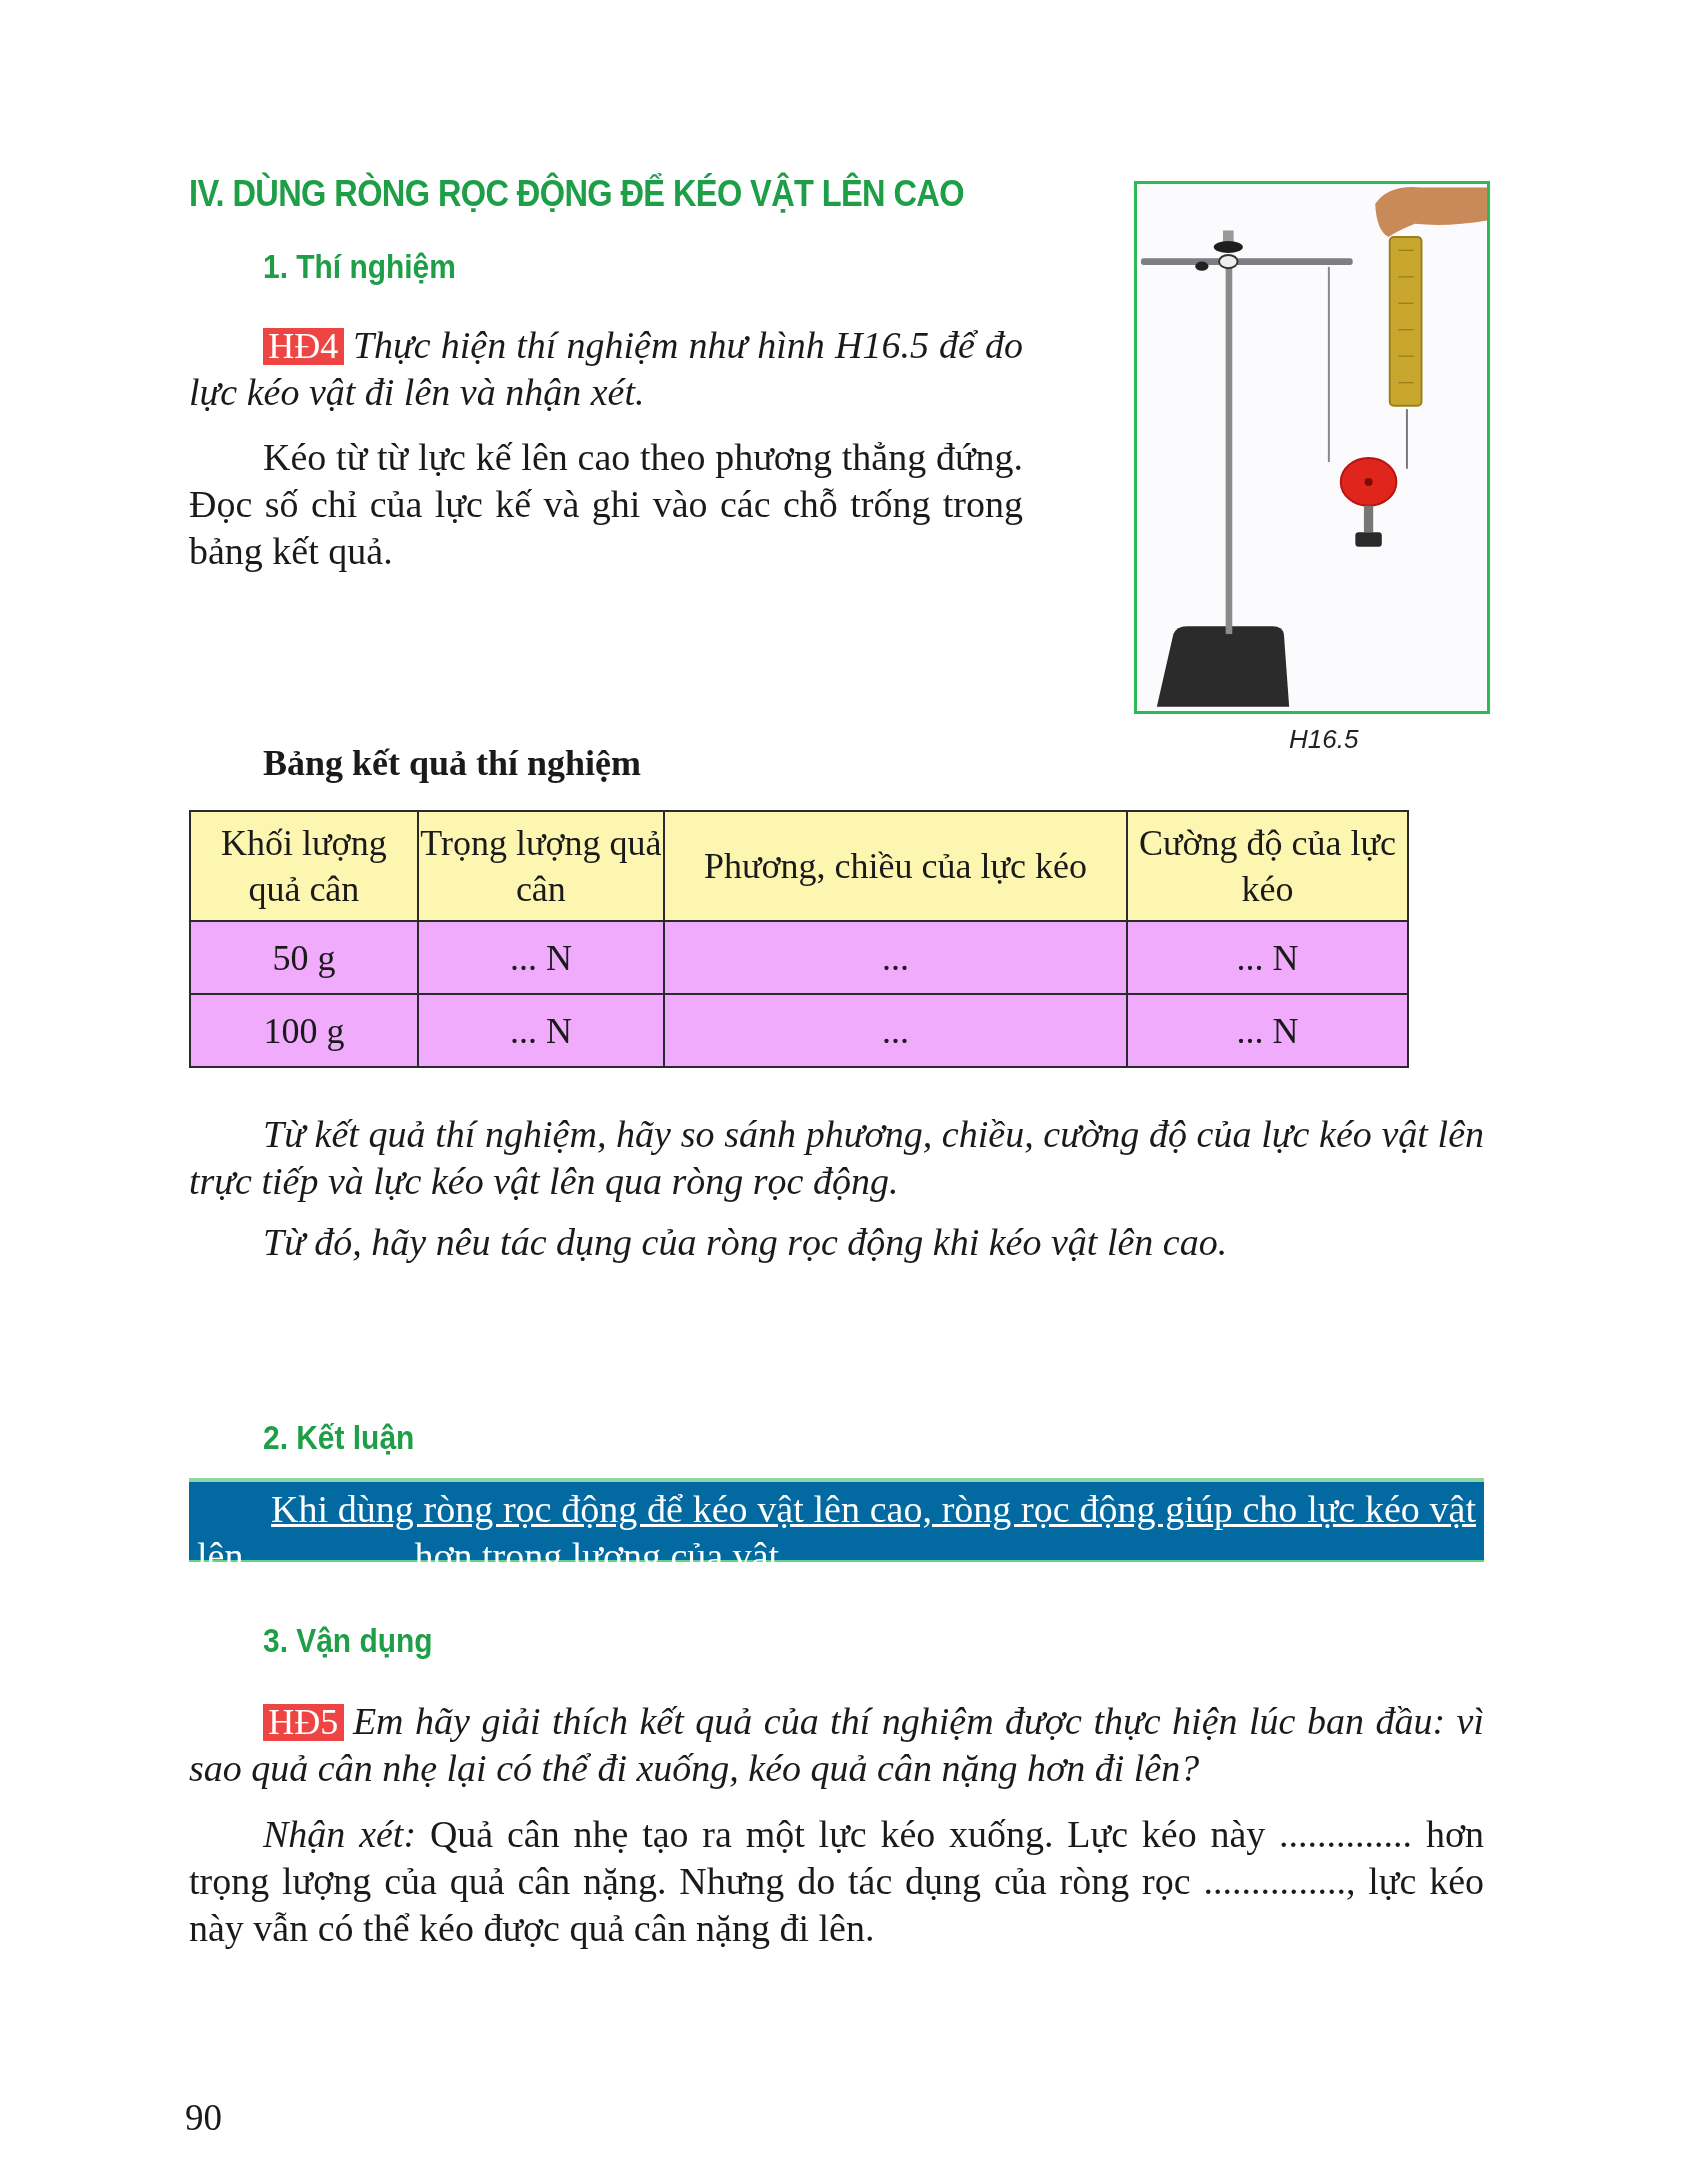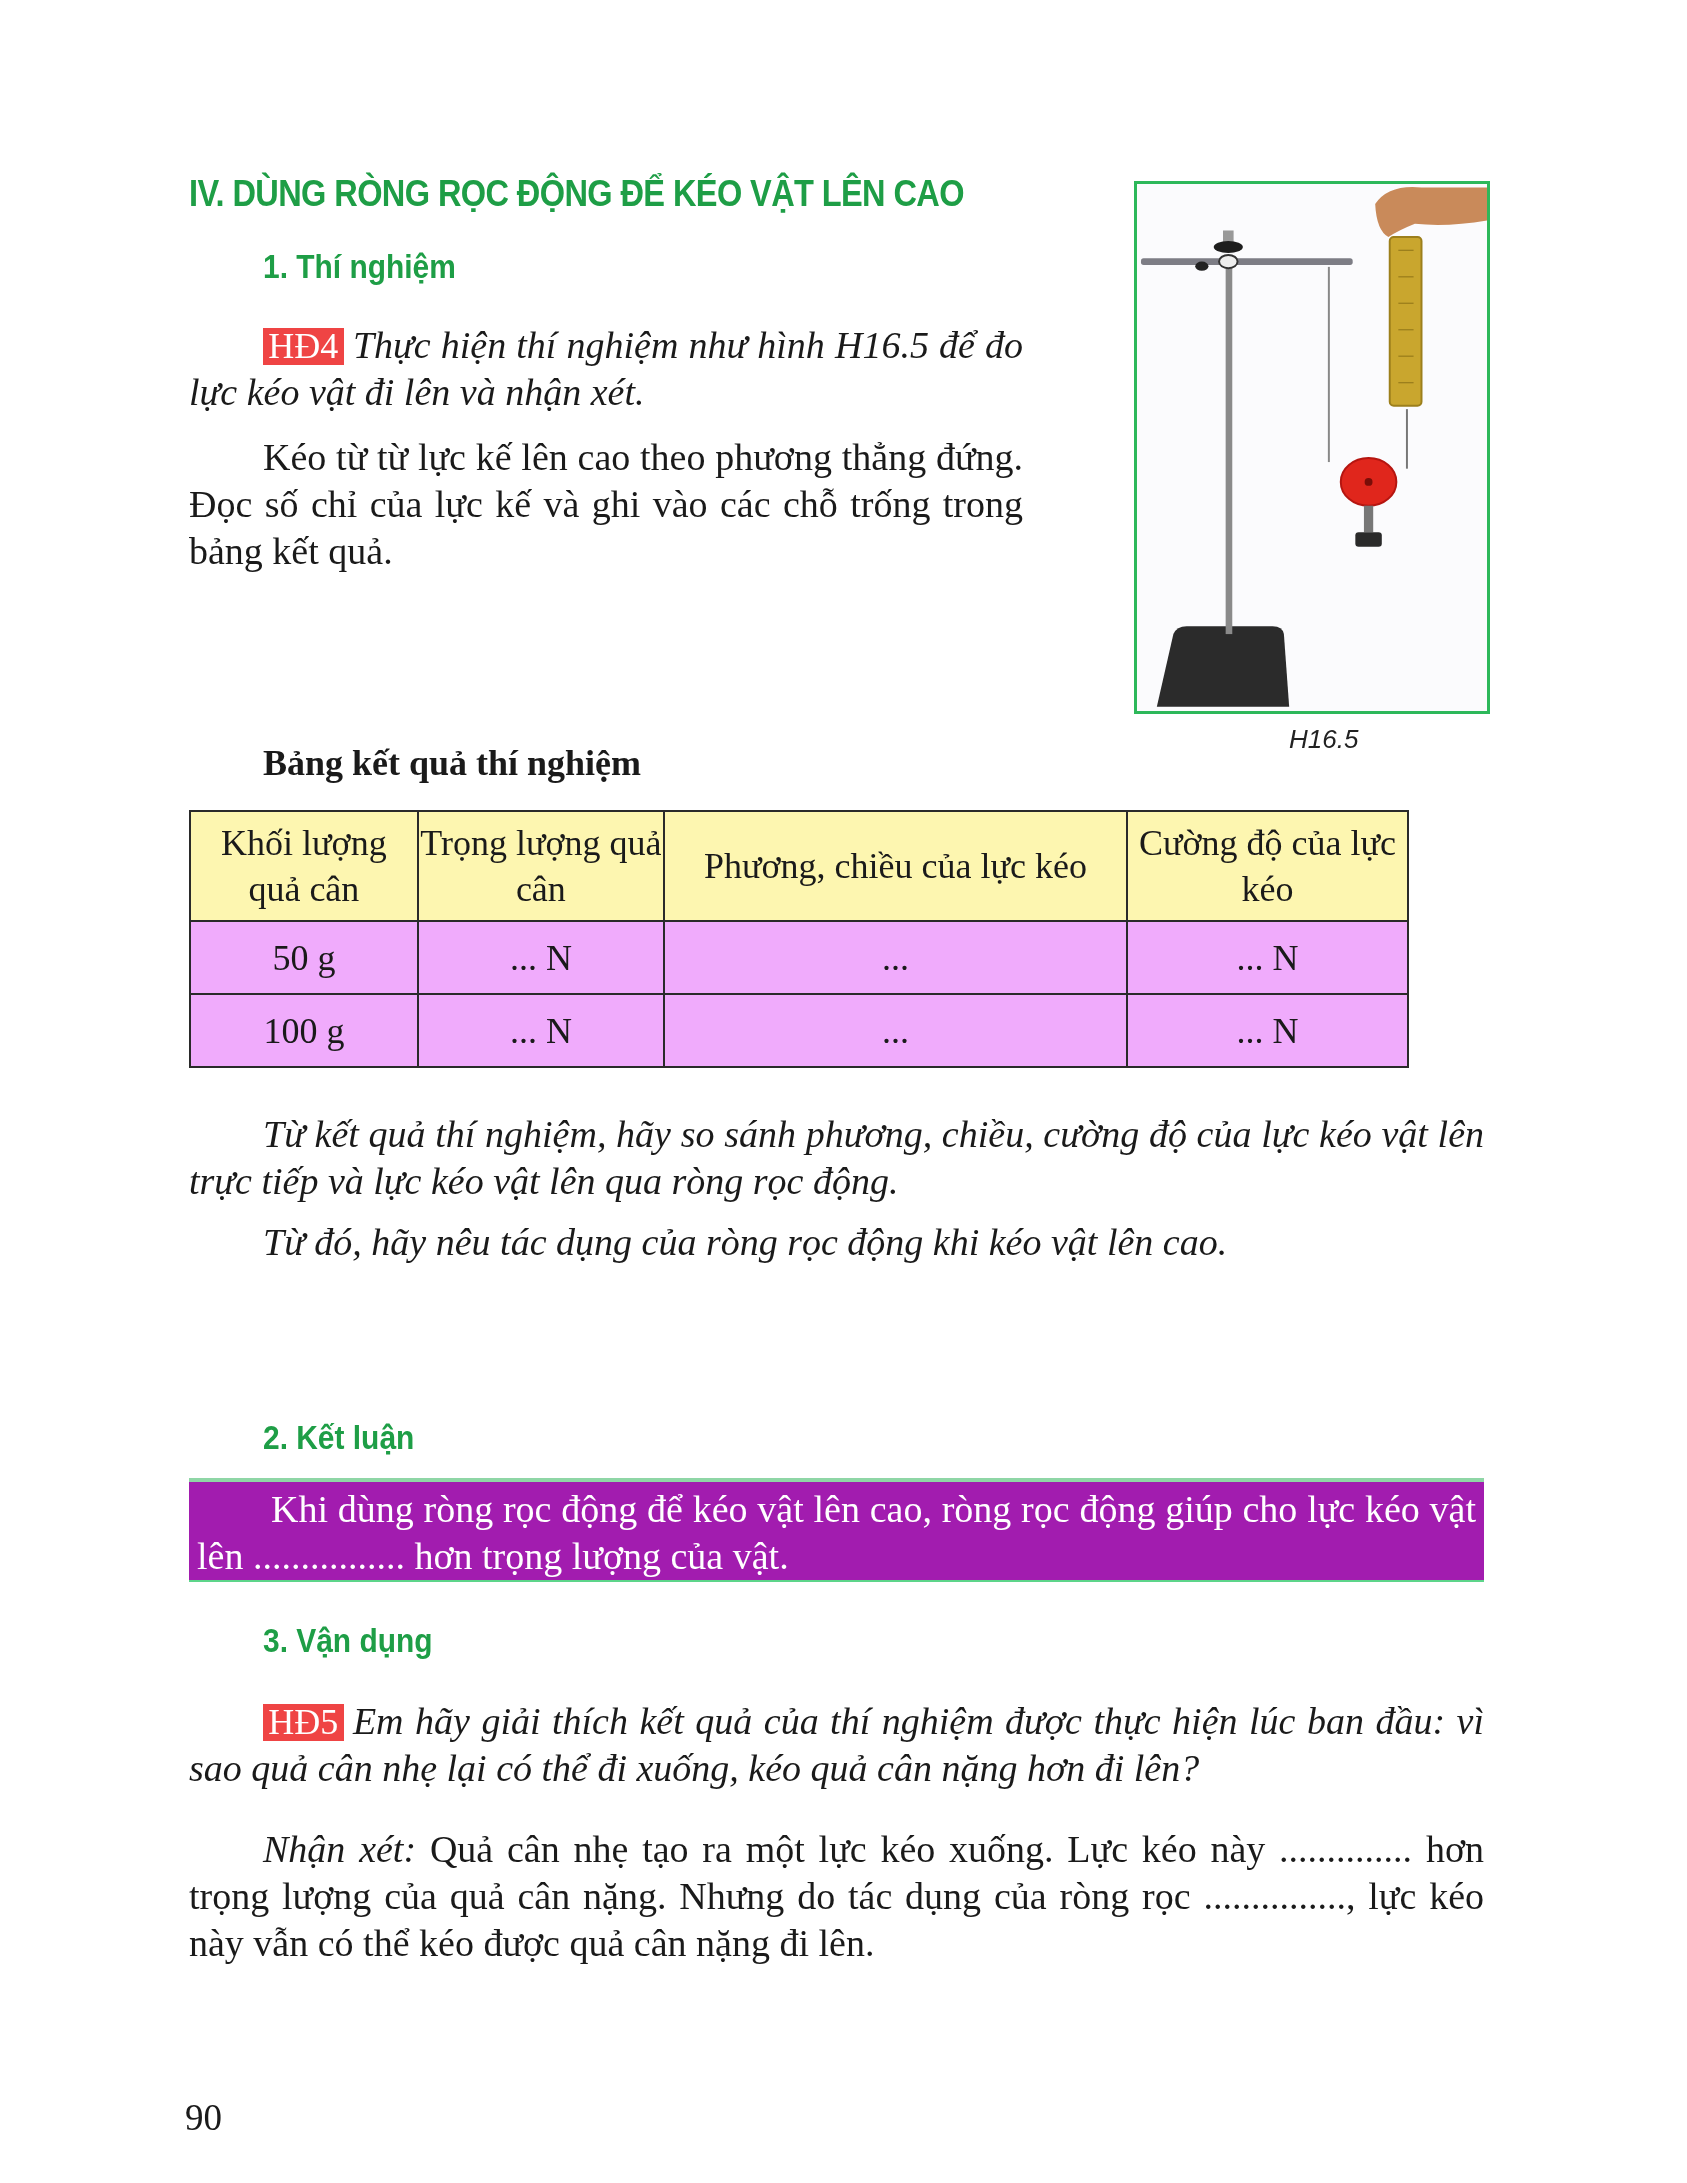--- a/index.html
+++ b/index.html
@@ -22,22 +22,22 @@
   .caption { left:1289px; top:724px; font-family:"Liberation Sans", "DejaVu Sans", sans-serif;
              font-style:italic; font-size:26px; color:#222; }
   
   .tbl-title { left:263px; top:742px; font-size:36px; font-weight:bold; }
   table.results { position:absolute; left:189px; top:810px; width:1220px; border-collapse:collapse;
                   font-size:36px; }
   table.results td, table.results th { border:2.6px solid #2a2a2a; text-align:center; vertical-align:middle;
                   font-weight:normal; line-height:46px; }
   table.results th { background:#fdf6b0; height:106px; }
   table.results td { height:69px; background:#f0abfc; }
-  .box { left:189px; top:1478px; width:1295px; height:104px; background:#a21caf; color:#ffffff;
-         border-top:4px solid #8fd6a6; border-bottom:2.6px solid #5dd58a; box-sizing:border-box; }
+  .box { left:189px; top:1478px; width:1295px; height:84px; background:#0369a1; color:#ffffff;
+         border-top:4px solid #8fd6a6; border-bottom:2.6px solid #5dd58a; box-sizing:border-box;text-decoration:underline; }
   .box .para { padding:0 8px; }
   .pageno { left:185px; top:2096px; font-size:37px; }
 </style>
 </head>
 <body>
 
 <div class="abs h-main">IV. DÙNG RÒNG RỌC ĐỘNG ĐỂ KÉO VẬT LÊN CAO</div>
 
 <div class="abs h-sub" style="left:263px; top:247px;">1. Thí nghiệm</div>
 
@@ -129,17 +129,17 @@
     <p class="indent" style="text-indent:74px;">Khi dùng ròng rọc động để kéo vật lên cao, ròng rọc động giúp cho lực kéo vật lên ................ hơn trọng lượng của vật.</p>
   </div>
 </div>
 
 <div class="abs h-sub" style="left:263px; top:1621px;">3. Vận dụng</div>
 
 <div class="abs para" style="left:189px; top:1698px; width:1295px;">
   <p class="indent it">
     <span class="badge">HĐ5</span><span>Em hãy giải thích kết quả của thí nghiệm được thực hiện lúc ban đầu: vì sao quả cân nhẹ lại có thể đi xuống, kéo quả cân nặng hơn đi lên?</span>
   </p>
-  <p class="indent" style="margin-top:34px;"><span class="it">Nhận xét:</span><span> Quả cân nhẹ tạo ra một lực kéo xuống. Lực kéo này .............. hơn trọng lượng của quả cân nặng. Nhưng do tác dụng của ròng rọc ..............., lực kéo này vẫn có thể kéo được quả cân nặng đi lên.</span></p>
+  <p class="indent" style="margin-top:19px;"><span class="it">Nhận xét:</span><span> Quả cân nhẹ tạo ra một lực kéo xuống. Lực kéo này .............. hơn trọng lượng của quả cân nặng. Nhưng do tác dụng của ròng rọc ..............., lực kéo này vẫn có thể kéo được quả cân nặng đi lên.</span></p>
 </div>
 
 <div class="abs pageno">90</div>
 
 
 </body></html>

